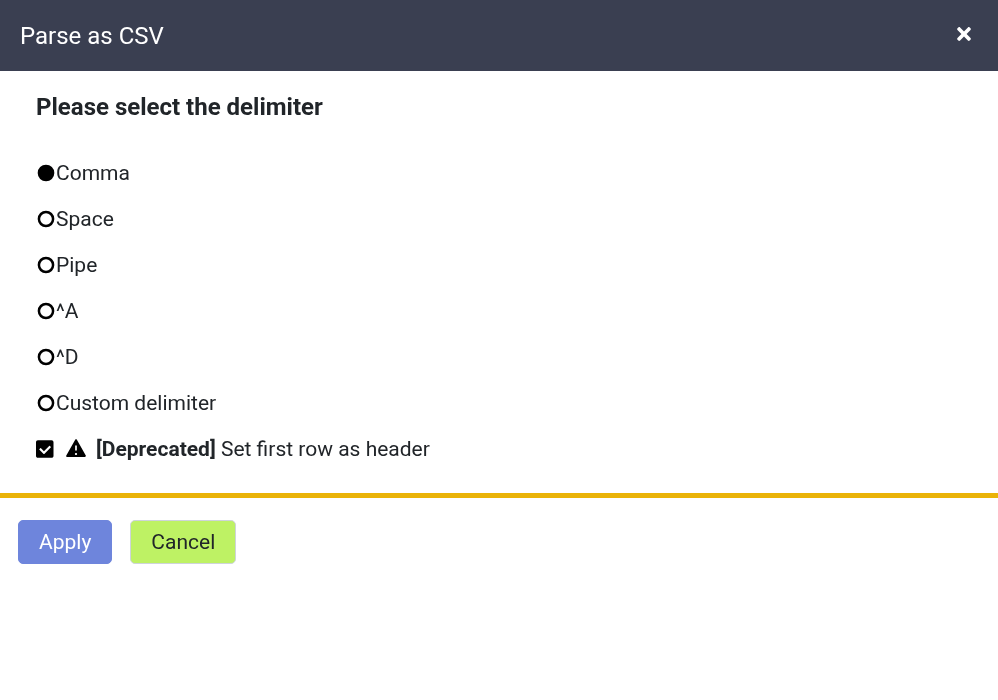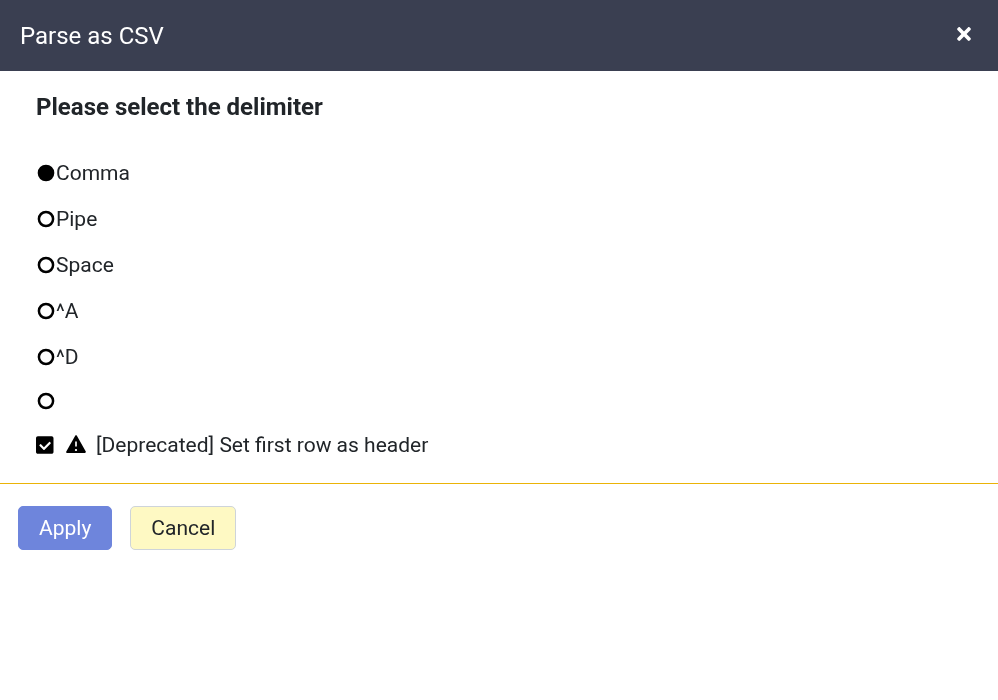--- a/index.html
+++ b/index.html
@@ -66,41 +66,42 @@
       height: 20px;
       flex-shrink: 0;
       display: inline-flex;
     }
     .warning-icon {
       width: 20px;
       height: 20px;
       flex-shrink: 0;
       display: inline-flex;
     }
-    .deprecated-tag { font-weight: 400; }
+    .deprecated-tag { font-weight: 700; }
     .modal-footer {
-      border-top: 1px solid #eab308;
+      border-top: 5px solid #eab308;
       padding: 22px 18px 16px 18px;
       display: flex;
       gap: 18px;
+      margin-top: 6px;
     }
     .btn {
       font-size: 21px;
       padding: 9px 20px;
       border-radius: 5px;
       cursor: pointer;
       font-family: inherit;
     }
     .btn-primary {
       background: #6e85dc;
       color: #fff;
       border: 1px solid #6e85dc;
     }
     .btn-secondary {
-      background: #fef9c3;
+      background: #bef264;
       color: #212529;
       border: 1px solid #ced4da;
     }
   </style>
 </head>
 <body>
 
 <div class="modal-header">
   <div class="modal-title">Parse as CSV</div>
   <button class="close-btn">
@@ -123,29 +124,29 @@
           </svg>
         </span>
         <span>Comma</span>
       </div>
       <div class="radio-item">
         <span class="radio-icon">
           <svg viewBox="0 0 24 24">
             <circle cx="12" cy="12" r="8.5" fill="none" stroke="#000" stroke-width="3"></circle>
           </svg>
         </span>
-        <span>Pipe</span>
+        <span>Space</span>
       </div>
       <div class="radio-item">
         <span class="radio-icon">
           <svg viewBox="0 0 24 24">
             <circle cx="12" cy="12" r="8.5" fill="none" stroke="#000" stroke-width="3"></circle>
           </svg>
         </span>
-        <span>Space</span>
+        <span>Pipe</span>
       </div>
       <div class="radio-item">
         <span class="radio-icon">
           <svg viewBox="0 0 24 24">
             <circle cx="12" cy="12" r="8.5" fill="none" stroke="#000" stroke-width="3"></circle>
           </svg>
         </span>
         <span>^A</span>
       </div>
       <div class="radio-item">
@@ -155,20 +156,21 @@
           </svg>
         </span>
         <span>^D</span>
       </div>
       <div class="radio-item">
         <span class="radio-icon">
           <svg viewBox="0 0 24 24">
             <circle cx="12" cy="12" r="8.5" fill="none" stroke="#000" stroke-width="3"></circle>
           </svg>
         </span>
+        <span>Custom delimiter</span>
       </div>
     </div>
 
   <div class="checkbox-row">
     <span class="checkbox-icon">
       <svg viewBox="0 0 448 512" fill="#000">
           <path d="M400 32H48C21.5 32 0 53.5 0 80v352c0 26.5 21.5 48 48 48h352c26.5 0 48-21.5 48-48V80c0-26.5-21.5-48-48-48zM195.3 381.9L88.4 275c-4.7-4.7-4.7-12.3 0-17l22.6-22.6c4.7-4.7 12.3-4.7 17 0l75.7 75.7L337 177.8c4.7-4.7 12.3-4.7 17 0l22.6 22.6c4.7 4.7 4.7 12.3 0 17L212.3 381.9c-4.7 4.7-12.3 4.7-17 0z"></path>
         </svg>
     </span>
     <span class="warning-icon">

